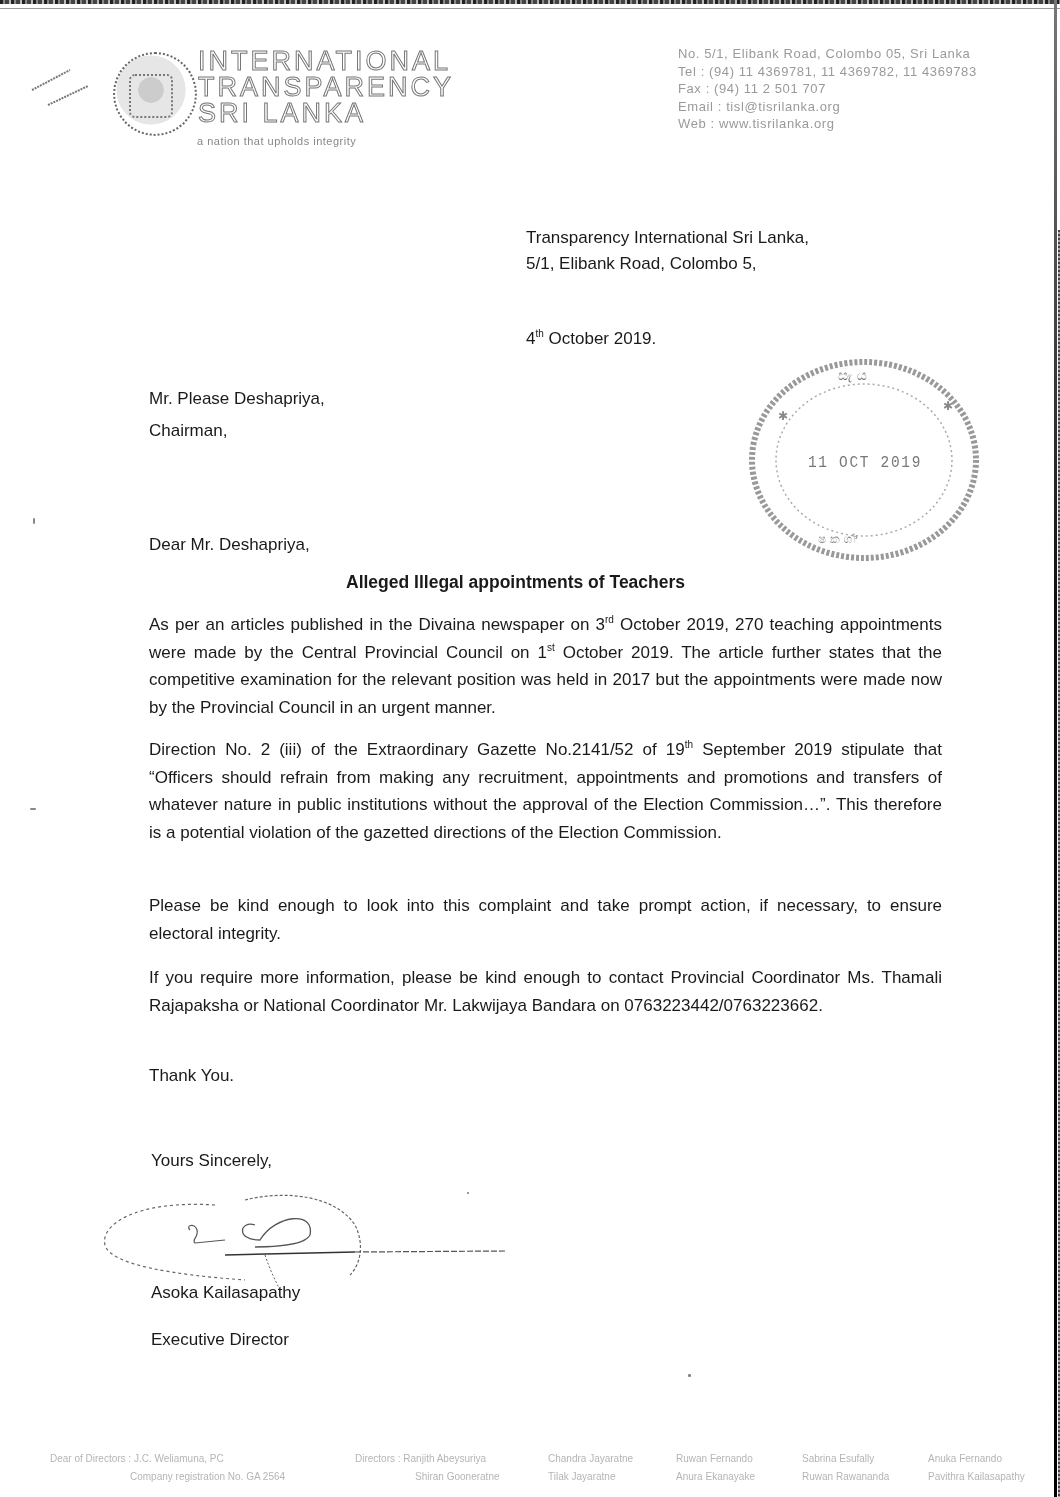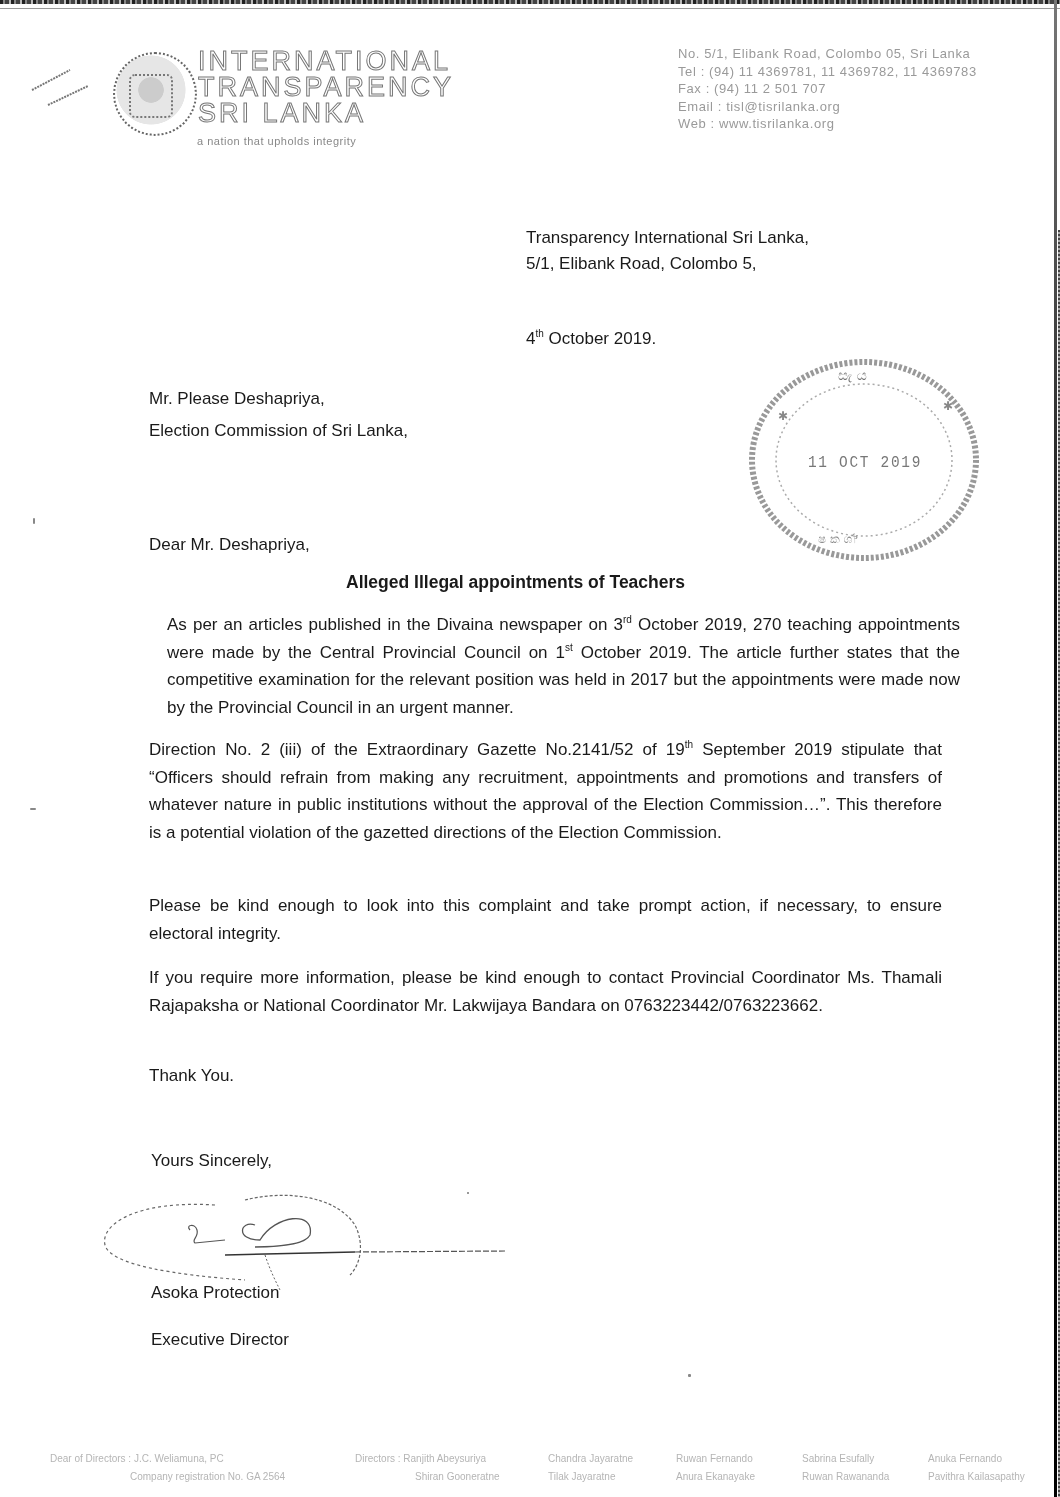--- a/index.html
+++ b/index.html
@@ -34,21 +34,21 @@
   .txt { position: absolute; font-family: "Liberation Sans", "DejaVu Sans", sans-serif;
     font-size: 17px; color: #1a1a1a; }
   .sender { left: 526px; top: 225px; line-height: 26px; }
   .date { left: 526px; top: 329px; }
   sup { font-size: 10px; vertical-align: 7px; line-height: 0; }
   .recipient { left: 149px; top: 383px; line-height: 32px; }
   .salutation { left: 149px; top: 535px; }
   .subject { left: 346px; top: 572px; font-weight: bold; font-size: 17.5px; }
 
   .para { left: 149px; width: 793px; line-height: 27.5px; text-align: justify; }
-  .p1 { top: 611px; margin-left: 18px; }
+  .p1 { top: 611px; }
   .p2 { top: 736px; }
   .p3 { top: 892px; }
   .p4 { top: 964px; }
   .thanks { left: 149px; top: 1066px; }
   .closing { left: 151px; top: 1151px; }
   .signature { position: absolute; left: 95px; top: 1185px; width: 420px; height: 110px; }
   .signer { left: 151px; top: 1283px; }
   .title { left: 151px; top: 1330px; }
 
   
@@ -107,21 +107,21 @@
     <ellipse cx="116" cy="102" rx="88" ry="76" fill="none" stroke="#aaa" stroke-width="1.5" stroke-dasharray="2 3"></ellipse>
     <text x="90" y="22" font-size="14" fill="#777" font-family="DejaVu Sans, sans-serif">ස෭ ය</text>
     <text x="30" y="62" font-size="12" fill="#888" font-family="DejaVu Sans, sans-serif">✱</text>
     <text x="195" y="52" font-size="12" fill="#888" font-family="DejaVu Sans, sans-serif">✱</text>
     <text x="70" y="185" font-size="12" fill="#888" font-family="DejaVu Sans, sans-serif">ෂ෍ ක෋ ශ෦</text>
   </svg>
   <div class="stamp-date">11 OCT 2019</div>
 
   <div class="txt recipient">
     <div>Mr. Please Deshapriya,</div>
-    <div>Election Commission of Sri Lanka,</div>
+    <div>Chairman,</div>
   </div>
 
   <div class="txt salutation">Dear Mr. Deshapriya,</div>
   <div class="txt subject">Alleged Illegal appointments of Teachers</div>
 
   <div class="txt para p1"><span>As per an articles published in the Divaina newspaper on 3</span><sup>rd</sup><span> October 2019, 270 teaching appointments were made by the Central Provincial Council on 1</span><sup>st</sup><span> October 2019. The article further states that the competitive examination for the relevant position was held in 2017 but the appointments were made now by the Provincial Council in an urgent manner.</span></div>
 
   <div class="txt para p2"><span>Direction No. 2 (iii) of the Extraordinary Gazette No.2141/52 of 19</span><sup>th</sup><span> September 2019 stipulate that “Officers should refrain from making any recruitment, appointments and promotions and transfers of whatever nature in public institutions without the approval of the Election Commission…”. This therefore is a potential violation of the gazetted directions of the Election Commission.</span></div>
 
   <div class="txt para p3">Please be kind enough to look into this complaint and take prompt action, if necessary, to ensure electoral integrity.</div>
@@ -132,21 +132,21 @@
   <svg class="signature" viewBox="0 0 420 110">
     <path d="M120 20 C 40 15, 5 40, 10 60 C 15 80, 80 90, 150 95" fill="none" stroke="#666" stroke-width="1.2" stroke-dasharray="3 3"></path>
     <path d="M150 15 C 190 5, 240 10, 260 40 C 270 60, 265 80, 255 90" fill="none" stroke="#666" stroke-width="1.2" stroke-dasharray="3 2"></path>
     <path d="M160 40 C 145 35, 140 55, 165 55 C 180 30, 220 25, 215 50 C 210 60, 180 62, 160 62" fill="none" stroke="#555" stroke-width="1.3"></path>
     <path d="M95 45 C 90 40, 100 38, 102 45 C 104 52, 96 55, 100 58 L 130 55" fill="none" stroke="#555" stroke-width="1.2"></path>
     <line x1="130" y1="70" x2="260" y2="67" stroke="#333" stroke-width="1.5"></line>
     <line x1="260" y1="67" x2="410" y2="66" stroke="#555" stroke-width="1.2" stroke-dasharray="6 2"></line>
     <path d="M170 70 C 175 85, 180 95, 185 105" fill="none" stroke="#666" stroke-width="1" stroke-dasharray="2 2"></path>
     <circle cx="373" cy="8" r="1" fill="#777"></circle>
   </svg>
-  <div class="txt signer">Asoka Protection</div>
+  <div class="txt signer">Asoka Kailasapathy</div>
   <div class="txt title">Executive Director</div>
 
   <div class="stray" style="left:33px;top:518px;width:2px;height:6px;"></div>
   <div class="stray" style="left:30px;top:808px;width:6px;height:2px;"></div>
 
   <div class="stray" style="left:688px;top:1374px;width:3px;height:3px;"></div>
 
   <div class="footer">
     <div class="footer-col" style="left:50px;top:5px;">
       <div>Dear of Directors : J.C. Weliamuna, PC</div>

